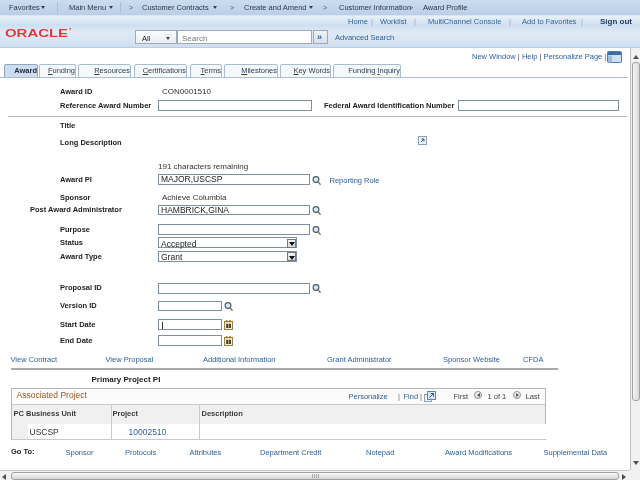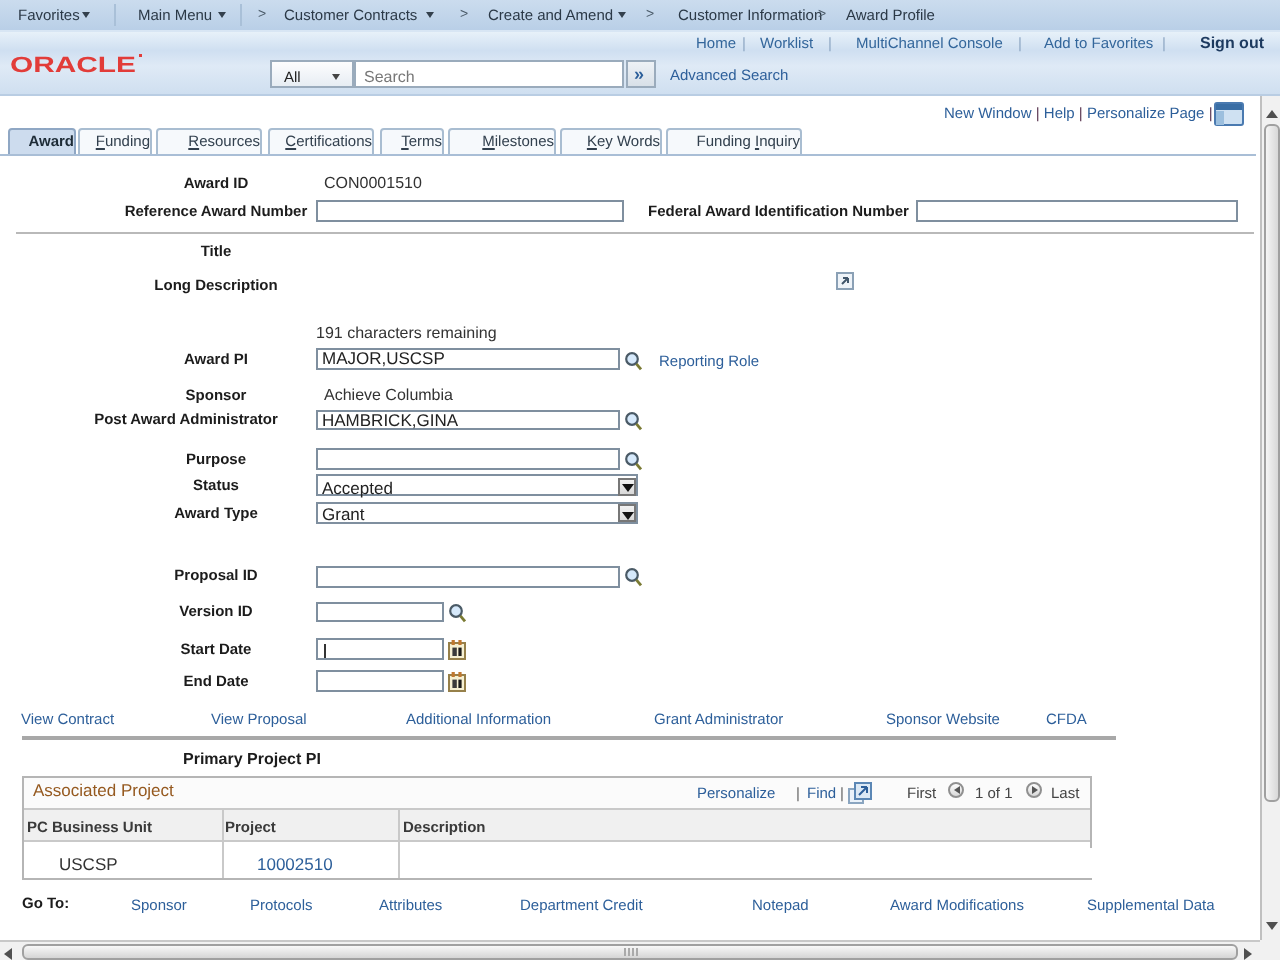--- a/index.html
+++ b/index.html
@@ -1,17 +1,17 @@
 <!DOCTYPE html>
 <html><head><meta charset="utf-8">
 <style>
 html,body{margin:0;padding:0;background:#fff}
 #page{position:relative;width:640px;height:480px;background:#fff;font-family:"Liberation Sans",sans-serif;overflow:hidden}
 .abs{position:absolute}
-.lbl{position:absolute;font-size:7.5px;font-weight:bold;color:#1c1c1c;text-align:center;white-space:nowrap}
+.lbl{position:absolute;font-size:7.5px;font-weight:bold;color:#1c1c1c;text-align:left;white-space:nowrap}
 .inp{position:absolute;background:#fff;border:1px solid #7f8f9f;box-sizing:border-box;font-size:8.5px;color:#222;line-height:9.5px;padding:0 0 0 2px;white-space:nowrap}
 .lnk{position:absolute;font-size:7.5px;color:#2d5f9a;white-space:nowrap}
 .val{position:absolute;font-size:8px;color:#333;white-space:nowrap}
 .bc-t{position:absolute;top:2.5px;font-size:7.5px;color:#2b3947;white-space:nowrap}
 .bc-a{position:absolute;top:5.5px;width:0;height:0;border-left:2.5px solid transparent;border-right:2.5px solid transparent;border-top:3px solid #33404d}
 .bc-s{position:absolute;top:3.5px;font-size:7px;color:#4a5a68}
 .hl{position:absolute;top:1px;font-size:7.5px;color:#33669b;white-space:nowrap}
 .hsep{position:absolute;top:1px;font-size:7.5px;color:#8fa8c4}
 .tab{position:absolute;top:64px;height:12px;background:#f6f9fc;border:1px solid #a9bdd1;border-radius:2px 2px 0 0;font-size:7.5px;color:#32404e;text-align:right;line-height:11.5px;white-space:nowrap}
 .glnk{position:absolute;top:448px;font-size:7.5px;color:#2d5f9a;white-space:nowrap}
@@ -126,28 +126,28 @@
 </svg>
 
 <div class="lbl" style="left:60px;top:224.5px;width:96px">Purpose</div>
 <div class="inp" style="left:158px;top:224px;width:152px;height:10.5px"></div>
 <svg class="abs" style="left:312px;top:224.5px" width="10" height="11" viewBox="0 0 10 11">
   <circle cx="4" cy="4.5" r="2.9" fill="#d6e9fb" stroke="#4a5a66" stroke-width="1.1"></circle>
   <line x1="6.2" y1="6.9" x2="8.5" y2="9.7" stroke="#7a7a33" stroke-width="1.4"></line>
 </svg>
 
 <div class="lbl" style="left:60px;top:238px;width:96px">Status</div>
-<div class="abs" style="left:158px;top:237px;width:161px;height:11px;background:#fff;border:1px solid #7f8f9f;box-sizing:border-box">
+<div class="abs" style="left:158px;top:237px;width:139px;height:11px;background:#fff;border:1px solid #7f8f9f;box-sizing:border-box">
   <span class="abs" style="left:2px;top:0.5px;font-size:8.5px;color:#222">Accepted</span>
   <span class="abs" style="right:0.5px;top:0.5px;width:9px;height:9px;background:linear-gradient(180deg,#f2f2f2,#d8d8d8);border:1px solid #777;box-sizing:border-box">
         <span class="abs" style="left:1px;top:2.5px;width:0;height:0;border-left:3px solid transparent;border-right:3px solid transparent;border-top:4px solid #111"></span>
       </span>
 </div>
 <div class="lbl" style="left:60px;top:251.5px;width:96px">Award Type</div>
-<div class="abs" style="left:158px;top:250.5px;width:161px;height:11px;background:#fff;border:1px solid #7f8f9f;box-sizing:border-box">
+<div class="abs" style="left:158px;top:250.5px;width:139px;height:11px;background:#fff;border:1px solid #7f8f9f;box-sizing:border-box">
   <span class="abs" style="left:2px;top:0.5px;font-size:8.5px;color:#222">Grant</span>
   <span class="abs" style="right:0.5px;top:0.5px;width:9px;height:9px;background:linear-gradient(180deg,#f2f2f2,#d8d8d8);border:1px solid #777;box-sizing:border-box">
         <span class="abs" style="left:1px;top:2.5px;width:0;height:0;border-left:3px solid transparent;border-right:3px solid transparent;border-top:4px solid #111"></span>
       </span>
 </div>
 
 <div class="lbl" style="left:60px;top:283px;width:96px">Proposal ID</div>
 <div class="inp" style="left:158px;top:282.5px;width:152px;height:11px"></div>
 <svg class="abs" style="left:312px;top:283px" width="10" height="11" viewBox="0 0 10 11">
   <circle cx="4" cy="4.5" r="2.9" fill="#d6e9fb" stroke="#4a5a66" stroke-width="1.1"></circle>
@@ -209,41 +209,41 @@
     <span class="gcirc" style="left:462.5px;top:1.5px">
           <span class="abs" style="left:1.5px;top:1.8px;width:0;height:0;border-top:2.2px solid transparent;border-bottom:2.2px solid transparent;border-right:3.5px solid #555"></span>
         </span>
     <span class="abs" style="left:476px;top:2.5px;font-size:7.5px;color:#444">1 of 1</span>
     <span class="gcirc" style="left:501px;top:1.5px">
           <span class="abs" style="left:2.5px;top:1.8px;width:0;height:0;border-top:2.2px solid transparent;border-bottom:2.2px solid transparent;border-left:3.5px solid #555"></span>
         </span>
     <span class="abs" style="left:514px;top:2.5px;font-size:7.5px;color:#444">Last</span>
   </div>
 
-  <div class="abs" style="left:0;top:15px;width:533px;height:17px;background:#f0f0f0;border-top:1px solid #c9c9c9;border-bottom:1px solid #c9c9c9;box-sizing:border-box">
+  <div class="abs" style="left:0;top:15px;width:533px;height:36px;background:#f0f0f0;border-top:1px solid #c9c9c9;border-bottom:1px solid #c9c9c9;box-sizing:border-box">
     <span class="abs" style="left:2px;top:3.5px;font-size:7.5px;font-weight:bold;color:#3a3a3a">PC Business Unit</span>
     <span class="abs" style="left:101px;top:3.5px;font-size:7.5px;font-weight:bold;color:#3a3a3a">Project</span>
     <span class="abs" style="left:190px;top:3.5px;font-size:7.5px;font-weight:bold;color:#3a3a3a">Description</span>
   </div>
 
   <div class="abs" style="left:16px;top:35px;width:533px;height:15px;background:#fff">
     <span class="abs" style="left:2px;top:2.5px;font-size:8.5px;color:#333">USCSP</span>
     <span class="abs" style="left:101px;top:2.5px;font-size:8.5px;color:#2d5f9a">10002510</span>
   </div>
 
   <div class="abs" style="left:99.5px;top:15px;width:1px;height:35px;background:#c9c9c9"></div>
   <div class="abs" style="left:187.5px;top:15px;width:1px;height:35px;background:#c9c9c9"></div>
 </div>
 
 <div class="abs" style="left:11px;top:447px;font-size:7.5px;font-weight:bold;color:#1c1c1c">Go To:</div>
 <span class="glnk" style="left:65.5px">Sponsor</span>
 <span class="glnk" style="left:125px">Protocols</span>
 <span class="glnk" style="left:189.5px">Attributes</span>
 <span class="glnk" style="left:260px">Department Credit</span>
-<span class="glnk" style="left:376px">Notepad</span>
+<span class="glnk" style="left:366px">Notepad</span>
 <span class="glnk" style="left:445px">Award Modifications</span>
 <span class="glnk" style="left:543.5px">Supplemental Data</span>
 
 <div class="abs" style="left:630px;top:48px;width:10px;height:422px;background:#f1f1f1;border-left:1px solid #c0c0c0;box-sizing:border-box">
   <div class="abs" style="left:2px;top:7px;width:0;height:0;border-left:3px solid transparent;border-right:3px solid transparent;border-bottom:4px solid #505050"></div>
   <div class="abs" style="left:0.5px;top:14px;width:8px;height:339px;background:linear-gradient(90deg,#f5f5f5,#d8d8d8);border:1px solid #a0a0a0;border-radius:3px;box-sizing:border-box"></div>
   <div class="abs" style="left:2px;top:413px;width:0;height:0;border-left:3px solid transparent;border-right:3px solid transparent;border-top:4px solid #505050"></div>
 </div>
 
 <div class="abs" style="left:0;top:470px;width:630px;height:10px;background:#f1f1f1;border-top:1px solid #c8c8c8;box-sizing:border-box">

